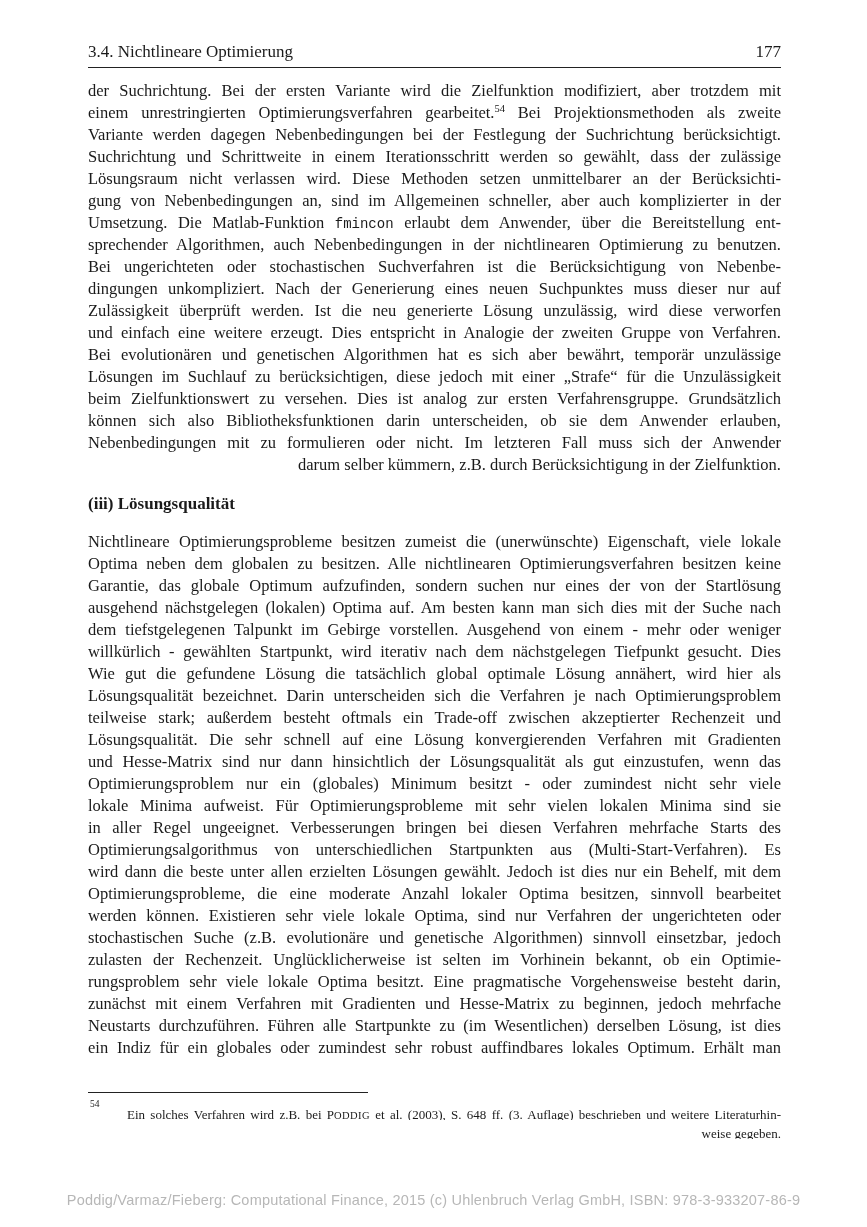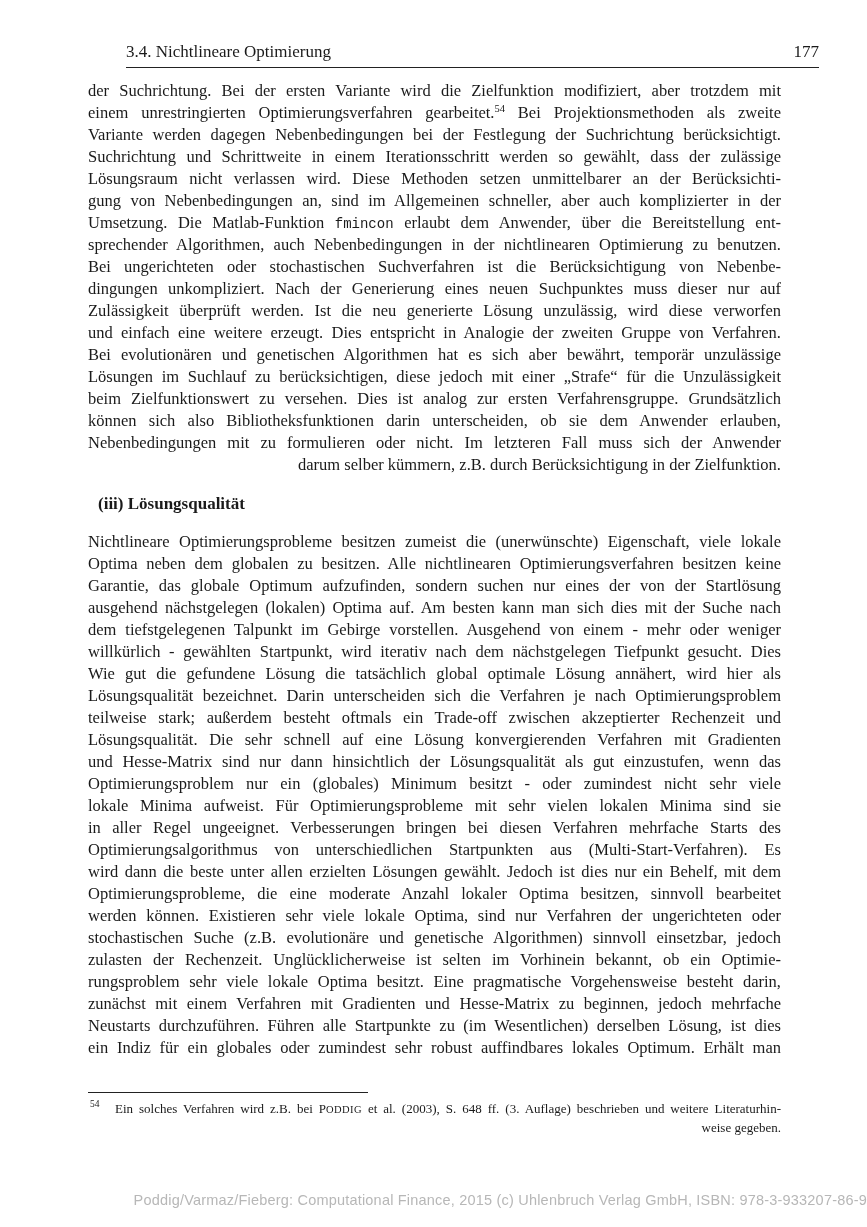--- a/index.html
+++ b/index.html
@@ -23,42 +23,41 @@
     top: 42px;
     left: 88px;
     width: 693px;
     display: flex;
     justify-content: space-between;
     align-items: baseline;
     font-size: 17px;
     line-height: 20px;
     padding-bottom: 5px;
     border-bottom: 1.5px solid #222;
-    margin-left: 38px;
   }
 
   
   .textblock { position: absolute; left: 88px; width: 693px; font-size: 16.5px; }
   .tline {
     text-align: justify;
     line-height: 22px;
     height: 22px;
     overflow: hidden;
   }
   .tline::after { content: ""; display: inline-block; width: 100%; height: 0; }
   .tline.nojust { text-align: right; }
   .tline.nojust::after { content: none; }
 
   #para1 { top: 80px; }
   #para2 { top: 531px; }
 
   .section-heading {
     position: absolute;
     top: 493px;
-    left: 98px;
+    left: 88px;
     width: 693px;
     font-size: 17px;
     font-weight: bold;
     line-height: 22px;
   }
 
   sup.fnref {
     font-size: 10.5px;
     line-height: 0;
     vertical-align: super;
@@ -88,29 +87,29 @@
     width: 693px;
     font-size: 13px;
   }
   .fn-marker {
     position: absolute;
     left: 2px;
     top: -2px;
     font-size: 9.5px;
   }
   .fn-lines { padding-left: 27px; }
-  .fn-lines .tline { line-height: 16px; height: 19px; }
+  .fn-lines .tline { line-height: 27px; height: 19px; margin-left: 12px; }
 
   
   .page-footer {
     position: absolute;
     top: 1192px;
     left: 0;
     width: 100%;
-    text-align: right;
+    text-align: center;
     font-family: "Liberation Sans", sans-serif;
     font-size: 14.5px;
     color: #b7b7b7;
     letter-spacing: 0.2px;
   }
 </style>
 </head>
 <body>
 
 <div class="page">

